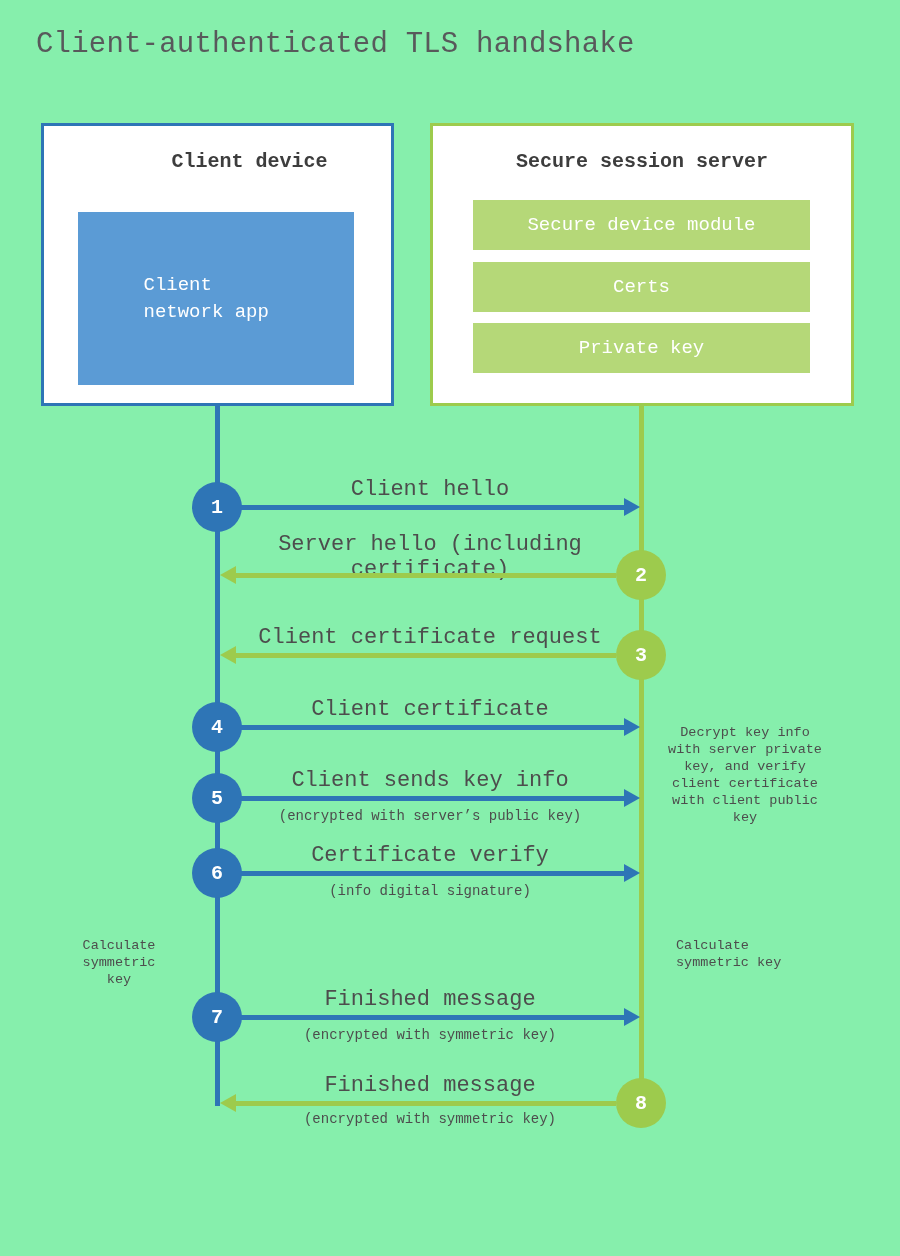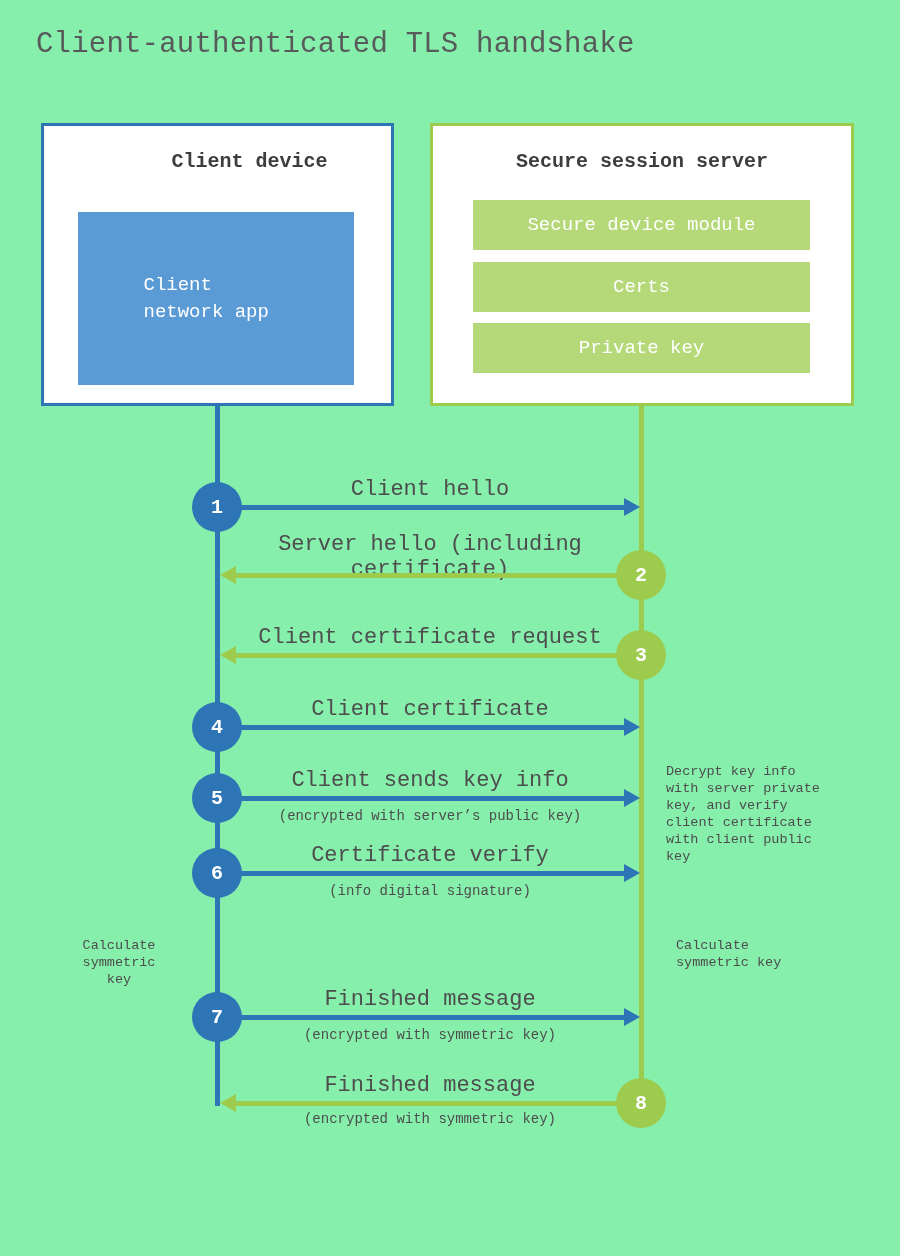--- a/index.html
+++ b/index.html
@@ -51,21 +51,21 @@
   .hline.blue{background:var(--blue);left:240px;width:384px;}
   .hline.green{background:var(--green);left:236px;width:380px;}
   .head{position:absolute;width:0;height:0;border-top:9px solid transparent;border-bottom:9px solid transparent;}
   .head.right{left:624px;border-left:16px solid var(--blue);}
   .head.left{left:220px;border-right:16px solid var(--green);}
   
   .msg{position:absolute;left:220px;width:420px;text-align:center;color:var(--text);font-size:22px;}
   .sub{position:absolute;left:220px;width:420px;text-align:center;color:var(--text);font-size:14px;}
   
   .note{position:absolute;color:var(--text);font-size:13.5px;line-height:17px;}
-  .note-decrypt{left:666px;top:763px;width:158px;text-align:left;}
+  .note-decrypt{left:666px;top:724px;width:158px;text-align:center;}
   .note-calc-left{left:76px;top:937px;width:86px;text-align:center;}
   .note-calc-right{left:676px;top:937px;width:110px;text-align:left;}
 </style>
 </head>
 <body>
 
 <div class="canvas" style="--blue: #2e75b6; --blue-fill: #5b9bd5; --green: #9dcb4d; --green-fill: #b5d878;">
 
   <div class="page-title">Client-authenticated TLS handshake</div>
 

